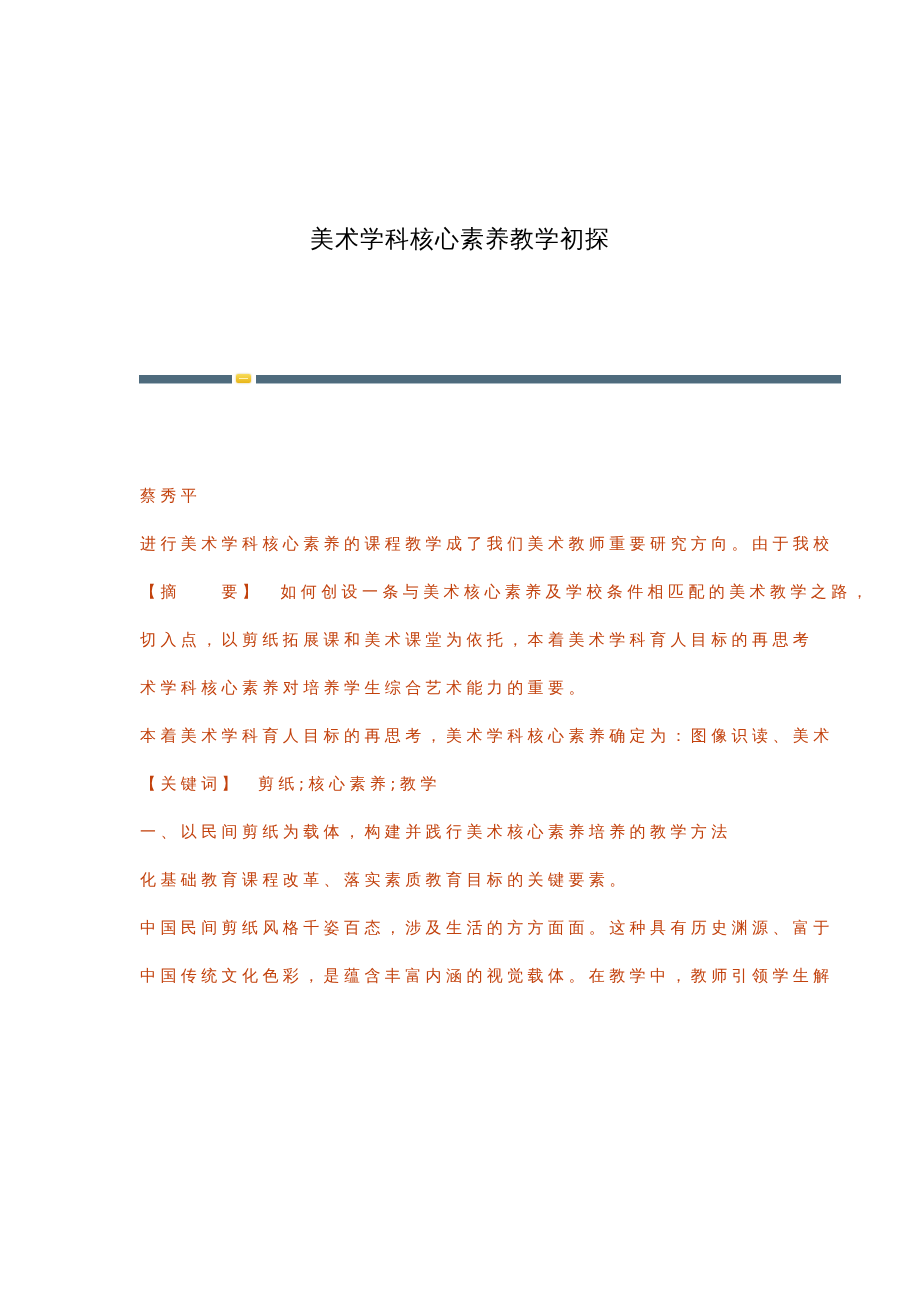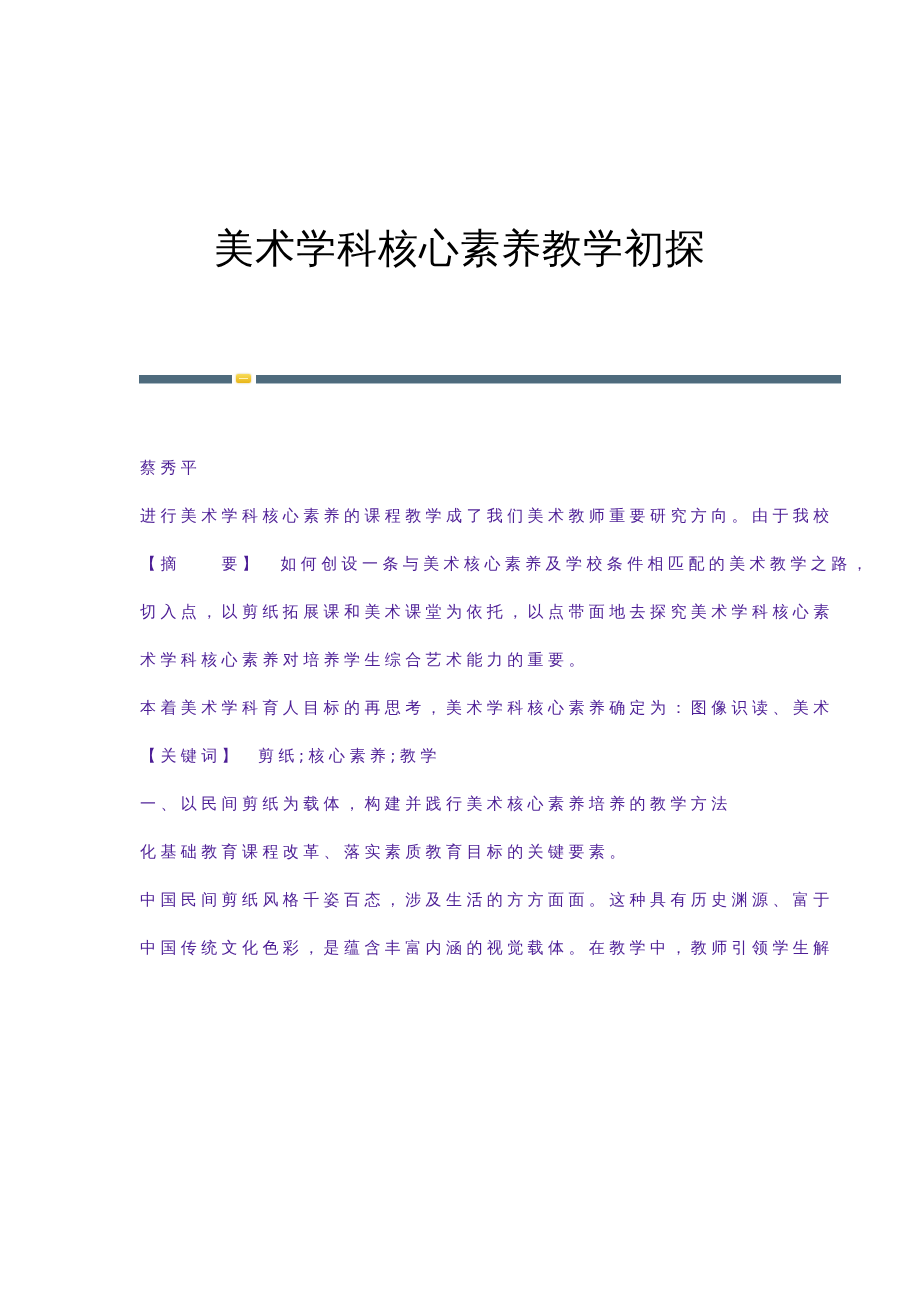--- a/index.html
+++ b/index.html
@@ -10,26 +10,26 @@
     body {
       width: 920px;
       height: 1302px;
       position: relative;
       overflow: hidden;
       font-family: "DejaVu Sans", "Liberation Sans", sans-serif;
       color: #1a1a1a;
     }
     .title {
       position: absolute;
-      top: 222px;
+      top: 214px;
       left: 0;
       width: 920px;
       text-align: center;
-      font-family: Liberation Serif, serif;
-      font-size: 40px;
+      font-family: Liberation Mono, monospace;
+      font-size: 24px;
       letter-spacing: 1px;
       color: #000;
       line-height: 54px;
       margin: 0;
       font-weight: normal;
     }
     .separator {
       position: absolute;
       top: 374px;
       left: 139px;
@@ -69,26 +69,26 @@
       left: 117px;
       top: 1px;
       width: 585px;
       height: 8px;
       background: #4e6b7d;
       border-bottom: 1px solid #a9b9c3;
     }
     .body-text {
       position: absolute;
       left: 140px;
-      top: 444px;
+      top: 472px;
       width: 680px;
       font-size: 16px;
       line-height: 48px;
       letter-spacing: 4.4px;
-      color: #4c1d95;
+      color: #c2410c;
     }
     .body-text p {
       margin: 0;
       white-space: nowrap;
     }
     .label {
       letter-spacing: 4.4px;
     }
     .gap-small { display: inline-block; width: 16px; }
     .gap-abs { display: inline-block; width: 18px; }
@@ -102,21 +102,21 @@
   <div class="sep-left"></div>
   <div class="sep-badge"></div>
   <div class="sep-right"></div>
 </div>
 
 <div class="body-text">
   <p>蔡秀平</p>
 
   <p>进行美术学科核心素养的课程教学成了我们美术教师重要研究方向。由于我校</p>
   <p><span class="label">【摘　　要】</span><span class="gap-abs"></span><span>如何创设一条与美术核心素养及学校条件相匹配的美术教学之路，</span></p>
-  <p>切入点，以剪纸拓展课和美术课堂为依托，以点带面地去探究美术学科核心素</p>
+  <p>切入点，以剪纸拓展课和美术课堂为依托，本着美术学科育人目标的再思考</p>
   <p>术学科核心素养对培养学生综合艺术能力的重要。</p>
 
   <p>本着美术学科育人目标的再思考，美术学科核心素养确定为：图像识读、美术</p>
 
   <p><span class="label">【关键词】</span><span class="gap-small"></span><span>剪纸;核心素养;教学</span></p>
   <p>一、以民间剪纸为载体，构建并践行美术核心素养培养的教学方法</p>
 
   <p>化基础教育课程改革、落实素质教育目标的关键要素。</p>
 
   <p>中国民间剪纸风格千姿百态，涉及生活的方方面面。这种具有历史渊源、富于</p>

